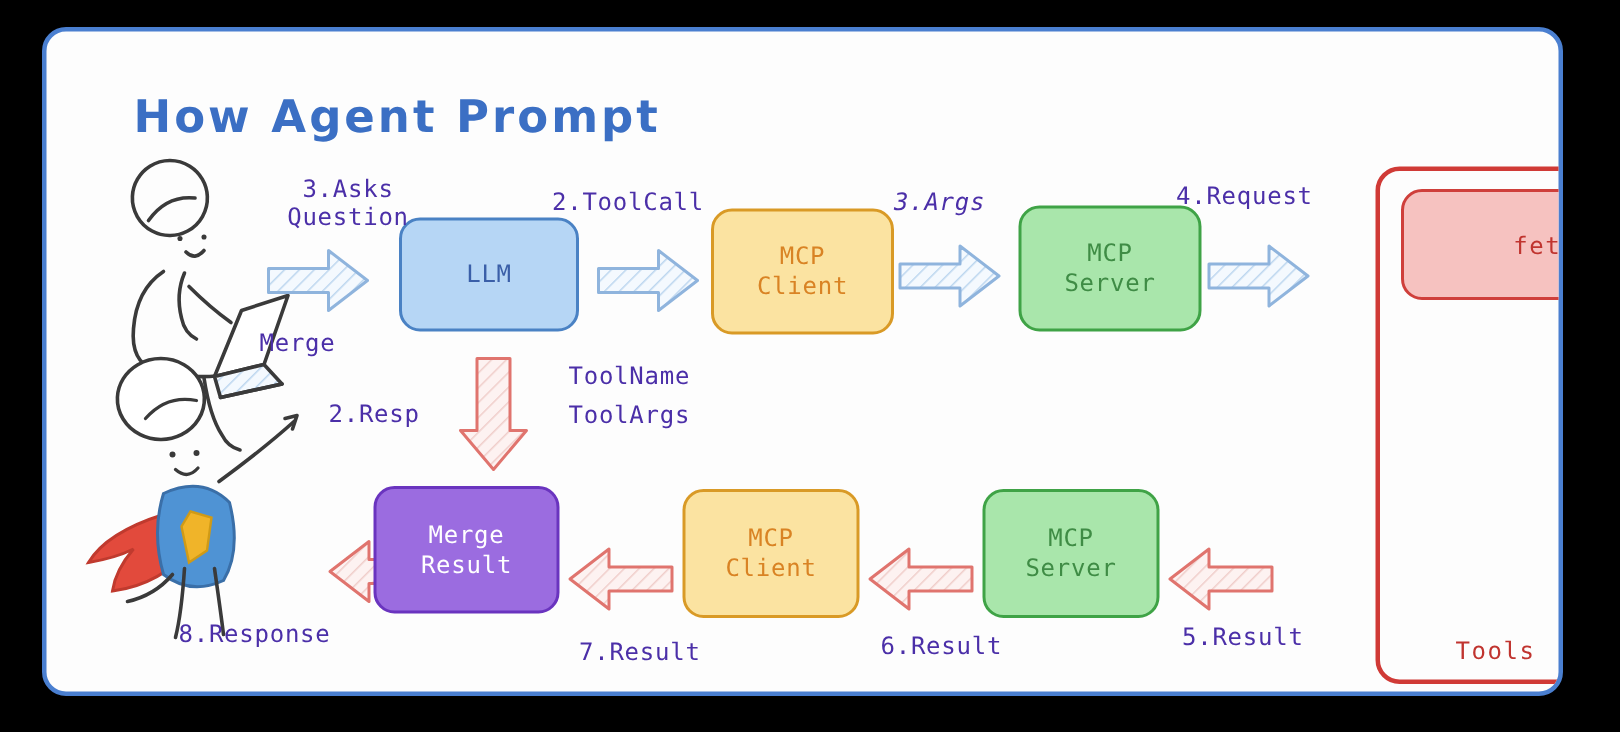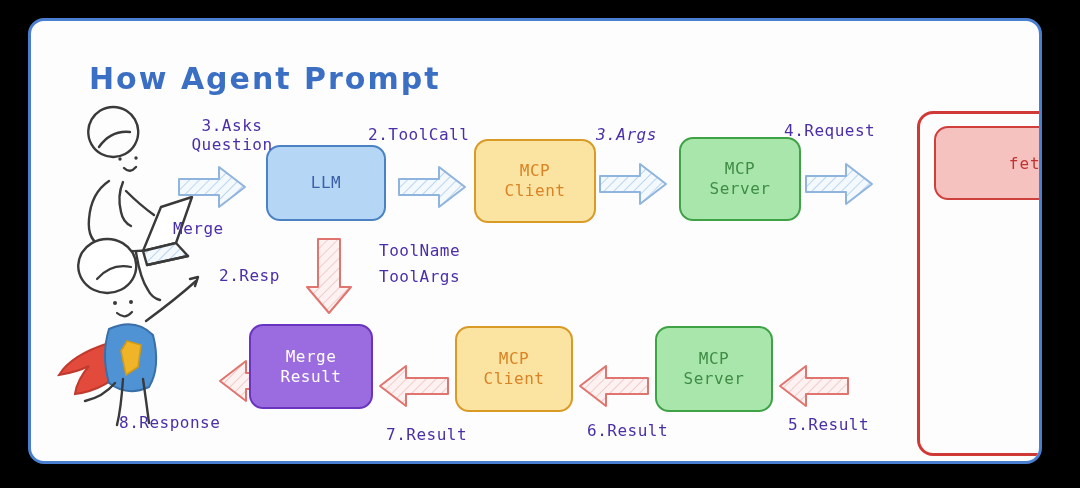--- a/index.html
+++ b/index.html
@@ -202,20 +202,21 @@
 
     <div class="node n-server" style="left:624px;top:305px;width:118px;height:86px;">
       <span class="ln">MCP</span>
       <span class="ln">Server</span>
     </div>
 
     <div id="tools">
       <div class="tool" id="tool0">
         <span>fetch</span>
       </div>
+      <div id="tools-label">Tools</div>
     </div>
 
     <div class="lbl" style="left:146px;top:95px;text-align:center;width:110px;">
       <span class="ln">3.Asks</span>
       <span class="ln">Question</span>
     </div>
 
     <div class="lbl" style="left:142px;top:198px;">Merge</div>
 
     <div class="lbl" style="left:337px;top:104px;">2.ToolCall</div>

